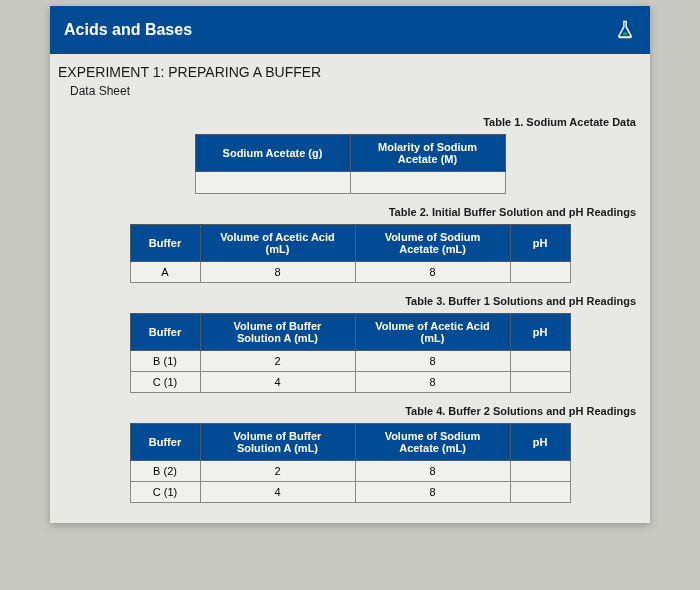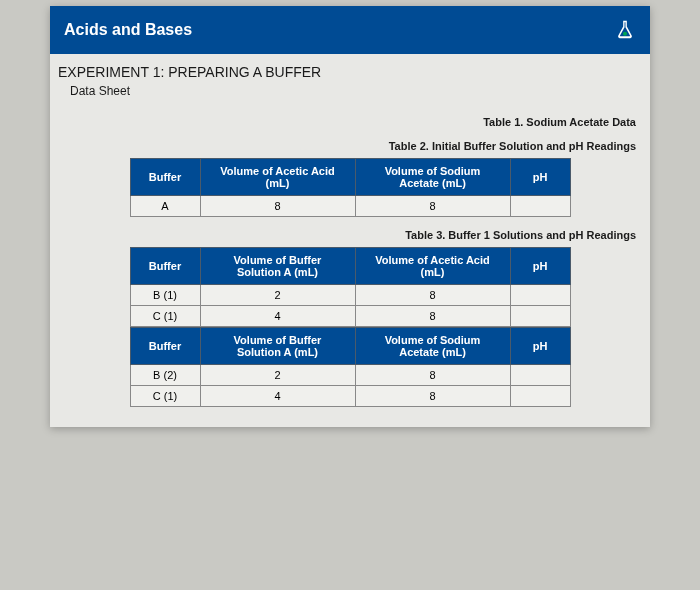--- a/index.html
+++ b/index.html
@@ -92,20 +92,32 @@
       </svg>
     </span>
   </div>
 
   <div class="subheading">EXPERIMENT 1: PREPARING A BUFFER</div>
   <div class="datasheet">Data Sheet</div>
 
   <div class="content">
 
     <div class="table-caption">Table 1. Sodium Acetate Data</div>
+    <table class="t1">
+      <tbody>
+          <tr>
+        <th>Sodium Acetate (g)</th>
+        <th>Molarity of Sodium Acetate (M)</th>
+      </tr>
+      <tr>
+        <td></td>
+        <td></td>
+      </tr>
+    </tbody>
+      </table>
 
     <div class="table-caption">Table 2. Initial Buffer Solution and pH Readings</div>
     <table class="t234">
       <tbody>
           <tr>
         <th class="c-buf">Buffer</th>
         <th class="c-mid">Volume of Acetic Acid (mL)</th>
         <th class="c-mid">Volume of Sodium Acetate (mL)</th>
         <th class="c-ph">pH</th>
       </tr>
@@ -135,20 +147,21 @@
       </tr>
       <tr>
         <td class="c-buf">C (1)</td>
         <td class="c-mid">4</td>
         <td class="c-mid">8</td>
         <td class="c-ph"></td>
       </tr>
     </tbody>
       </table>
 
+    <div class="table-caption">Table 4. Buffer 2 Solutions and pH Readings</div>
     <table class="t234">
       <tbody>
           <tr>
         <th class="c-buf">Buffer</th>
         <th class="c-mid">Volume of Buffer Solution A (mL)</th>
         <th class="c-mid">Volume of Sodium Acetate (mL)</th>
         <th class="c-ph">pH</th>
       </tr>
       <tr>
         <td class="c-buf">B (2)</td>

